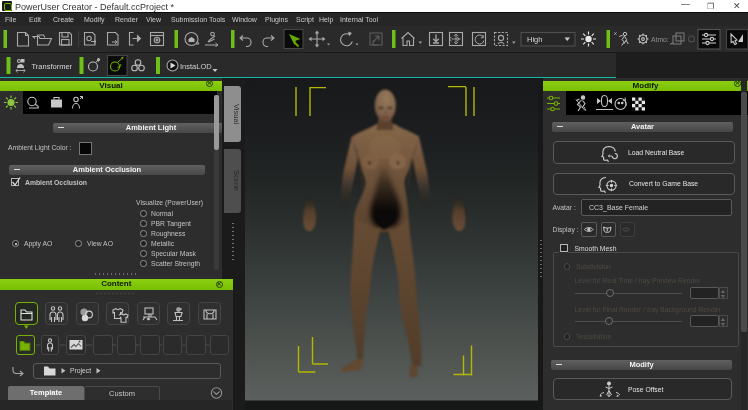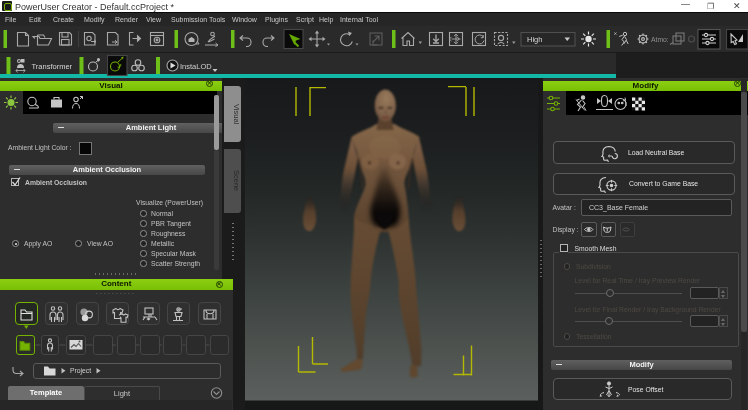--- a/index.html
+++ b/index.html
@@ -9,21 +9,21 @@
 #titlebar{left:0;top:0;width:748px;height:13px;background:#ffffff;color:#333;font-size:9px;border-bottom:1px solid #0a0a0a;}
 #appicon{left:2px;top:1px;width:10px;height:10px;background:#1a1a1a;border-radius:1px;}
 #appicon:after{content:"";position:absolute;left:2px;top:2px;width:6px;height:6px;border:1px solid #76b300;border-radius:2px;}
 #titletext{left:15px;top:1.5px;font-size:9px;color:#333;}
 .winbtn{top:1px;color:#444;font-size:9px;}
 
 #menubar{left:0;top:13px;width:748px;height:13px;background:#262626;color:#c9c9c9;font-size:7px;}
 #menubar span{position:absolute;top:2.5px;}
 
 #tb1{left:0;top:26px;width:748px;height:27px;background:#2a2a2a;border-bottom:1px solid #1a1a1a;}
-#tb2{left:0;top:53px;width:616px;height:25px;background:#2a2a2a;border-bottom:4px solid #14b8a6;}
+#tb2{left:0;top:53px;width:616px;height:25px;background:#2a2a2a;border-bottom:1px solid #14b8a6;}
 
 #work{left:0;top:78px;width:748px;height:332px;background:#181818;}
 
 #vispanel{left:0;top:0;width:222px;height:201px;background:#2d2d2d;}
 .greenhdr{height:10px;background:linear-gradient(#8ccf12,#79bf04);color:#0e1600;font-size:8px;font-weight:bold;text-align:center;line-height:10px;}
 .mt{margin-top:2.5px;}
 .xcirc{position:absolute;width:7px;height:7px;border:1px solid #254200;border-radius:50%;top:1.5px;font-size:6px;line-height:5px;text-align:center;color:#254200;}
 .secbar{position:absolute;height:9.5px;background:linear-gradient(#606060,#474747);border-radius:2px;color:#f2f2f2;font-size:7.5px;font-weight:bold;text-align:center;line-height:9.5px;}
 .secbar i{position:absolute;left:5px;top:4px;width:6px;height:1px;background:#ddd;}
 .lbl{position:absolute;color:#c2c2c2;font-size:6.8px;}
@@ -359,21 +359,21 @@
       <path d="M13 88 v3 c0 2 1.5 3.5 3.5 3.5 h6 m-2.5-2.5 l3 2.5 l-3 2.5" stroke="#a8a8a8"></path>
       <path d="M44 87.5 h4 l1.5 2 h6 v7 h-11.5 z" fill="#d8d8d8" stroke="none"></path>
       <path d="M61.5 89 l4 2.8 l-4 2.8 z M96.5 89 l4 2.8 l-4 2.8 z" fill="#c0c0c0" stroke="none"></path>
 
       <circle cx="216.5" cy="114" r="5.2" stroke="#909090"></circle>
           <path d="M213.5 112.5 l3 3 l3-3" stroke="#909090"></path>
     </svg>
     <div class="abs" style="left:33px;top:84px;width:188px;height:15.5px;border:1px solid #5a5a5a;border-radius:3px;"></div>
     <div class="lbl" style="left:70px;top:88px;color:#d0d0d0;">Project</div>
     <div class="abs" style="left:8px;top:107px;width:76px;height:14px;background:#6e6e6e;border-radius:2px 2px 0 0;color:#fff;font-size:7.5px;font-weight:bold;text-align:center;line-height:14px;">Template</div>
-    <div class="abs" style="left:84px;top:107px;width:76px;height:14px;background:#2e2e2e;border:1px solid #4a4a4a;border-bottom:none;border-radius:2px 2px 0 0;color:#c8c8c8;font-size:7.5px;text-align:center;line-height:14px;">Light</div>
+    <div class="abs" style="left:84px;top:107px;width:76px;height:14px;background:#2e2e2e;border:1px solid #4a4a4a;border-bottom:none;border-radius:2px 2px 0 0;color:#c8c8c8;font-size:7.5px;text-align:center;line-height:14px;">Custom</div>
     <div class="abs" style="left:0px;top:121px;width:232px;height:10px;background:#262626;"></div>
   </div>
 
   <div class="abs" id="viewport"><svg width="293" height="332" id="vpsvg">
   <defs>
     <linearGradient id="skin" x1="0" y1="0" x2="0" y2="1">
       <stop offset="0" stop-color="#856749"></stop>
               <stop offset="0.35" stop-color="#74573e"></stop>
               <stop offset="1" stop-color="#58412d"></stop>
     </linearGradient>
@@ -498,20 +498,21 @@
         <rect x="89" y="6.5" width="3.25" height="3.25"></rect>
             <rect x="95.5" y="6.5" width="3.25" height="3.25"></rect>
         <rect x="92.25" y="9.75" width="3.25" height="3.25"></rect>
             <rect x="98.75" y="9.75" width="3.25" height="3.25"></rect>
         <rect x="89" y="13" width="3.25" height="3.25"></rect>
             <rect x="95.5" y="13" width="3.25" height="3.25"></rect>
         <rect x="92.25" y="16.25" width="3.25" height="3.25"></rect>
             <rect x="98.75" y="16.25" width="3.25" height="3.25"></rect>
       </g>
     </svg>
+    <div class="secbar" style="left:9px;top:44px;width:181px;"><i></i>Avatar</div>
     <div class="btn" style="left:9.5px;top:63px;width:182px;height:23px;"></div>
     <svg class="abs" style="left:57px;top:66px;" width="20" height="18" id="ic-loadbase" fill="none" stroke="#d0d0d0" stroke-width="1.1">
           <path d="M9 2.5 c-4.5 0 -6.5 3 -6 6.5 c0.3 2 -0.5 2.5 -1.2 3.5 l1.8 0.6 v2 c0 0.8 0.6 1.3 1.5 1.2 l2.5 -0.3 l0.8 2 M9 2.5 c4 0.2 6 2.5 6.3 5"></path>
           <path d="M14.8 9.5 a2.6 2.6 0 1 1 -2.6 2.6 l0 -0.1"></path>
           <path d="M12 12 l-3.5 0 m1.2 -1.2 l-1.4 1.2 l1.4 1.2" stroke-width="0.9"></path>
         </svg>
     <div class="lbl" style="left:85px;top:71px;color:#e3e3e3;">Load Neutral Base</div>
     <div class="btn" style="left:9.5px;top:94.5px;width:182px;height:22px;"></div>
     <svg class="abs" style="left:55px;top:97px;" width="22" height="18" id="ic-convgame" fill="none" stroke="#d0d0d0" stroke-width="1.1">
           <path d="M8 2.5 c-4.5 0 -6.5 3 -6 6.5 c0.3 2 -0.5 2.5 -1.2 3.5 l1.8 0.6 v2 c0 0.8 0.6 1.3 1.5 1.2 l2.5 -0.3 l0.8 2"></path>

